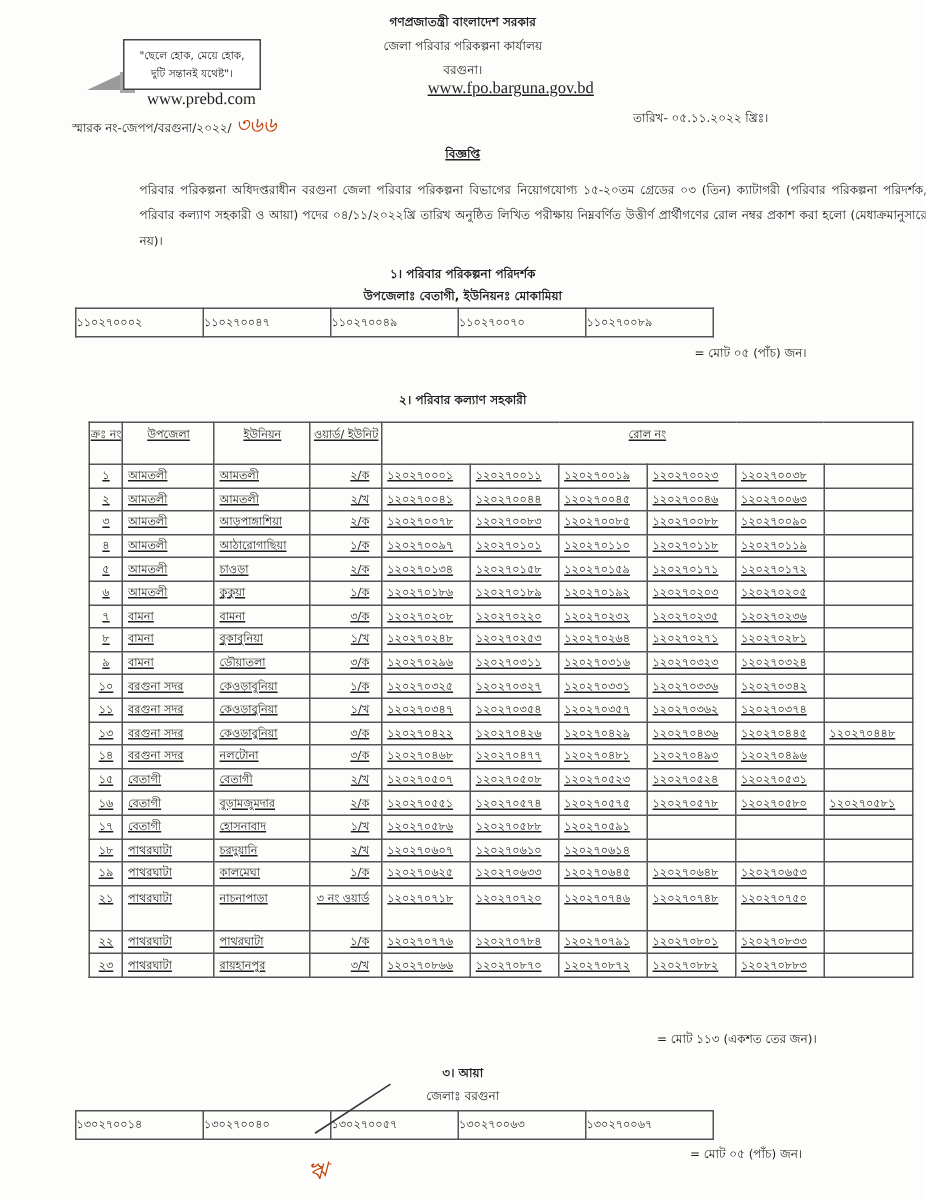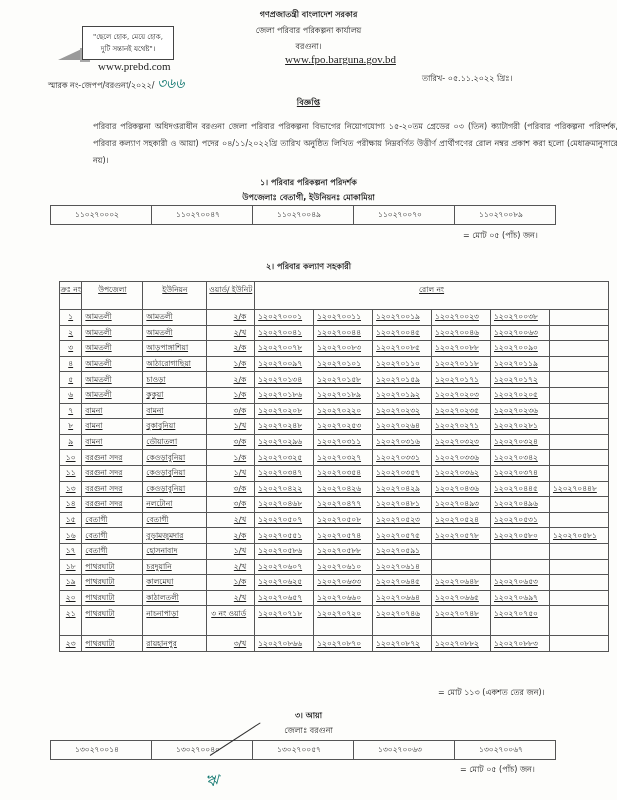--- a/index.html
+++ b/index.html
@@ -15,25 +15,25 @@
   }
   .slogan-shadow {
     position: absolute; left: 58px; top: 46px; width: 0; height: 0;
     border-top: 14px solid transparent;
     border-right: 30px solid #9a9a9a;
     z-index: 1;
   }
   .slogan-shadow2 { position: absolute; left: 80px; top: 48px; width: 10px; height: 14px; background: #a8a8a8; z-index: 1; }
   .serif { font-family: "Liberation Serif", serif; }
   .link { text-decoration: underline; }
-  .handwritten { font-family: "DejaVu Serif", serif; font-style: italic; font-size: 14px; color: #0f766e; }
+  .handwritten { font-family: "DejaVu Serif", serif; font-style: italic; font-size: 14px; color: #c2410c; }
   p.body-text { position: absolute; left: 50px; top: 118px; width: 525px; font-size: 8px; line-height: 17px; text-align: justify; margin-left: 43px; }
   table { border-collapse: collapse; position: absolute; }
   td, th { border: 1px solid #555; font-weight: normal; font-size: 7.5px; }
-  .t1 td { height: 19px; text-align: center; padding-right: 8px; width: 101px; }
+  .t1 td { height: 19px; text-align: left; padding-right: 8px; width: 85px; }
   .t2 { left: 59px; top: 281px; width: 550px; text-decoration: underline; }
   .t2 th { height: 28px; vertical-align: top; padding-top: 2px; line-height: 12px; }
   .t2 td { height: 15.6px; padding: 0 3px; white-space: nowrap; }
   .t2 td.sl { text-align: center; width: 22px; }
   .t2 td.up { width: 60px; }
   .t2 td.un { width: 63px; }
   .t2 td.wd { width: 47px; text-align: right; padding-right: 8px; }
   .t2 td.roll { width: 58px; }
   .t2 tr.tall td { height: 30px; vertical-align: top; padding-top: 2px; }
   .total { position: absolute; font-size: 8px; }
@@ -301,42 +301,42 @@
         <td class="up">পাথরঘাটা</td>
         <td class="un">কালমেঘা</td>
         <td class="wd">১/ক</td>
         <td class="roll">১২০২৭০৬২৫</td>
         <td class="roll">১২০২৭০৬৩৩</td>
         <td class="roll">১২০২৭০৬৪৫</td>
         <td class="roll">১২০২৭০৬৪৮</td>
         <td class="roll">১২০২৭০৬৫৩</td>
         <td class="roll"></td>
       </tr>
-      <tr>
-        <td class="sl">২০</td>
-        <td class="up">পাথরঘাটা</td>
-        <td class="un">কাঠালতলী</td>
-        <td class="wd">২/খ</td>
-        <td class="roll">১২০২৭০৬৫৭</td>
-        <td class="roll">১২০২৭০৬৬০</td>
-        <td class="roll">১২০২৭০৬৬৪</td>
-        <td class="roll">১২০২৭০৬৬৫</td>
-        <td class="roll">১২০২৭০৬৯৭</td>
-        <td class="roll"></td>
-      </tr>
       <tr class="tall">
         <td class="sl">২১</td>
         <td class="up">পাথরঘাটা</td>
         <td class="un">নাচনাপাড়া</td>
         <td class="wd">৩ নং ওয়ার্ড</td>
         <td class="roll">১২০২৭০৭১৮</td>
         <td class="roll">১২০২৭০৭২০</td>
         <td class="roll">১২০২৭০৭৪৬</td>
         <td class="roll">১২০২৭০৭৪৮</td>
         <td class="roll">১২০২৭০৭৫০</td>
+        <td class="roll"></td>
+      </tr>
+      <tr>
+        <td class="sl">২২</td>
+        <td class="up">পাথরঘাটা</td>
+        <td class="un">পাথরঘাটা</td>
+        <td class="wd">১/ক</td>
+        <td class="roll">১২০২৭০৭৭৬</td>
+        <td class="roll">১২০২৭০৭৮৪</td>
+        <td class="roll">১২০২৭০৭৯১</td>
+        <td class="roll">১২০২৭০৮০১</td>
+        <td class="roll">১২০২৭০৮৩৩</td>
         <td class="roll"></td>
       </tr>
       <tr>
         <td class="sl">২৩</td>
         <td class="up">পাথরঘাটা</td>
         <td class="un">রায়হানপুর</td>
         <td class="wd">৩/খ</td>
         <td class="roll">১২০২৭০৮৬৬</td>
         <td class="roll">১২০২৭০৮৭০</td>
         <td class="roll">১২০২৭০৮৭২</td>

